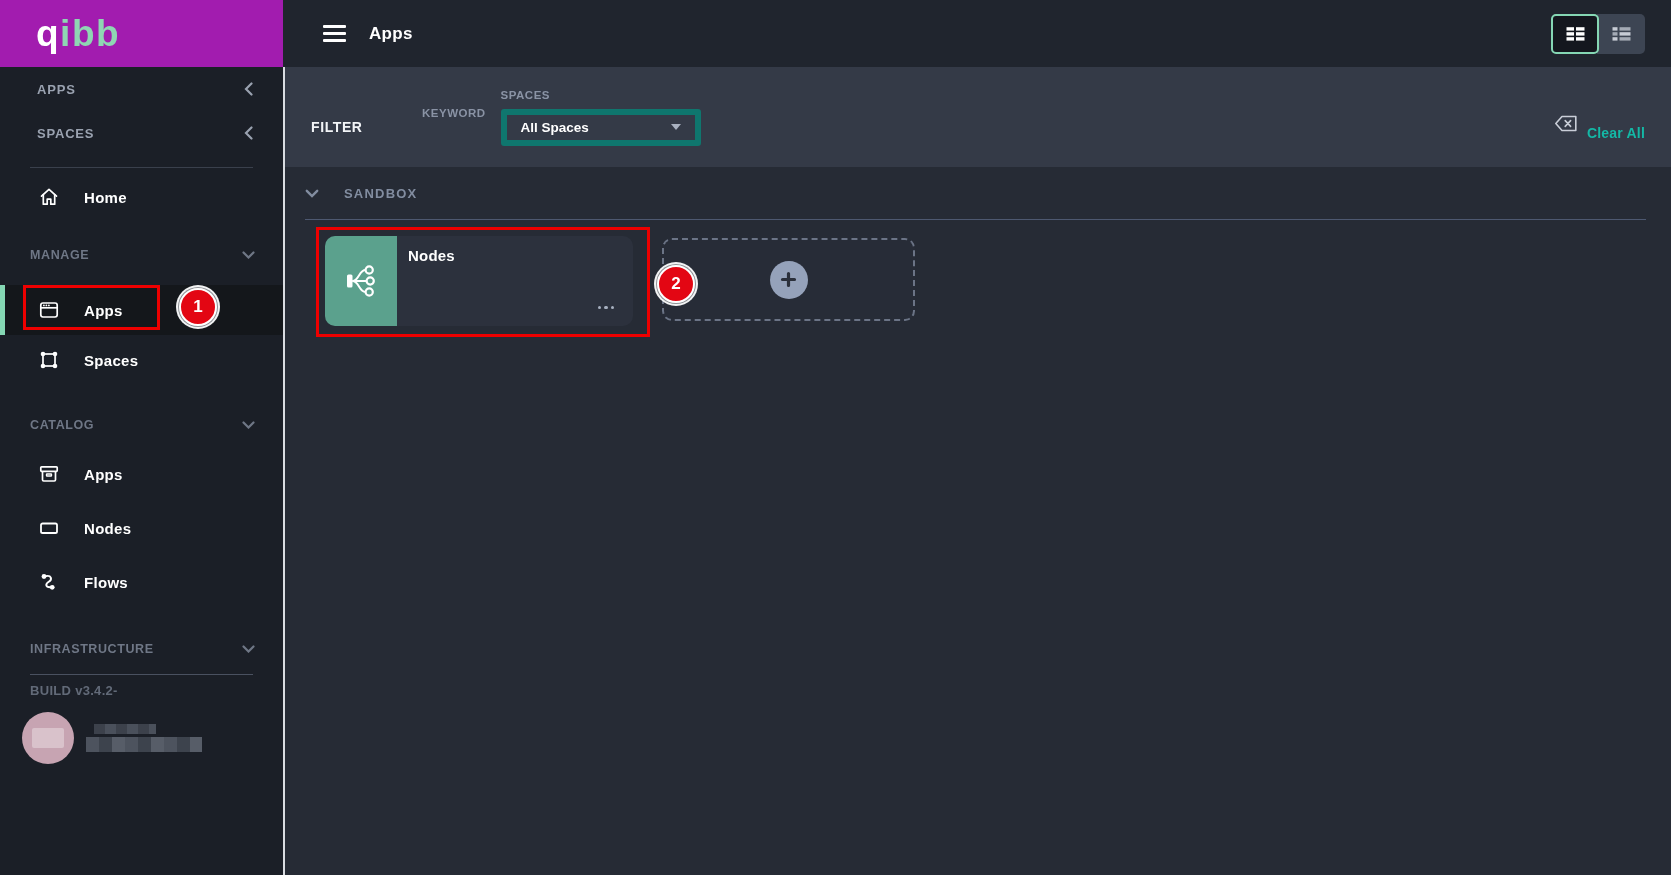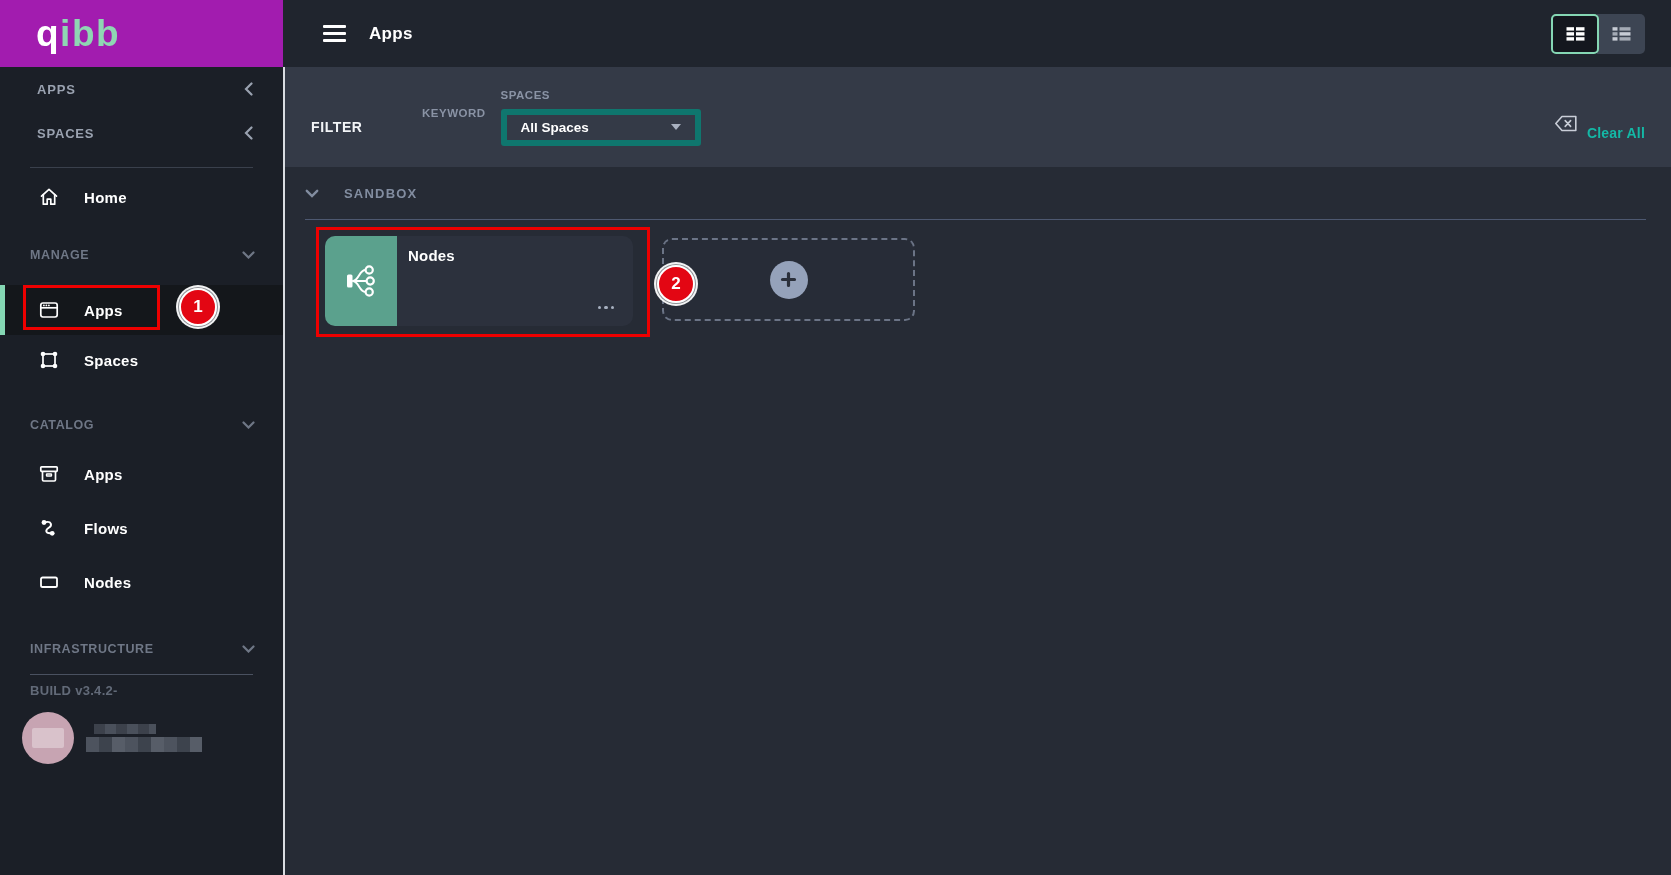--- a/index.html
+++ b/index.html
@@ -227,35 +227,35 @@
             <path d="M5.5 9.6 V17.8 Q5.5 19 6.7 19 H17.3 Q18.5 19 18.5 17.8 V9.6"></path>
             <rect x="9.5" y="12" width="5" height="2" rx=".5" stroke-width="1.4"></rect>
           </svg>
         </span>
         <span class="lbl">Apps</span>
       </div>
 
       <div class="side-item tall">
         <span class="ic">
           <svg width="24" height="24" viewBox="0 0 24 24">
+            <rect x="4" y="7.5" width="16" height="9.5" rx="1.6" fill="none" stroke="#ffffff" stroke-width="1.8"></rect>
+          </svg>
+        </span>
+        <span class="lbl">Nodes</span>
+      </div>
+
+      <div class="side-item tall">
+        <span class="ic">
+          <svg width="24" height="24" viewBox="0 0 24 24">
             <path d="M8.5 6.2 C14.5 4.8 15.5 9.5 11.8 11.8 C8.2 14.1 8.3 17 13.2 17.3" fill="none" stroke="#ffffff" stroke-width="1.9" stroke-linecap="round"></path>
             <circle cx="7" cy="6.5" r="2.4" fill="#ffffff"></circle>
               <circle cx="15.2" cy="17.3" r="2.4" fill="#ffffff"></circle>
           </svg>
         </span>
         <span class="lbl">Flows</span>
-      </div>
-
-      <div class="side-item tall">
-        <span class="ic">
-          <svg width="24" height="24" viewBox="0 0 24 24">
-            <rect x="4" y="7.5" width="16" height="9.5" rx="1.6" fill="none" stroke="#ffffff" stroke-width="1.8"></rect>
-          </svg>
-        </span>
-        <span class="lbl">Nodes</span>
       </div>
 
       <div class="side-section mt18">
         <span class="lbl">INFRASTRUCTURE</span>
         <span>
           <svg width="13" height="8" viewBox="0 0 13 8">
               <path d="M1.5 1.5 L6.5 6.5 L11.5 1.5" stroke="#6f7786" stroke-width="2.2" fill="none" stroke-linecap="round"></path>
             </svg>
         </span>
       </div>

